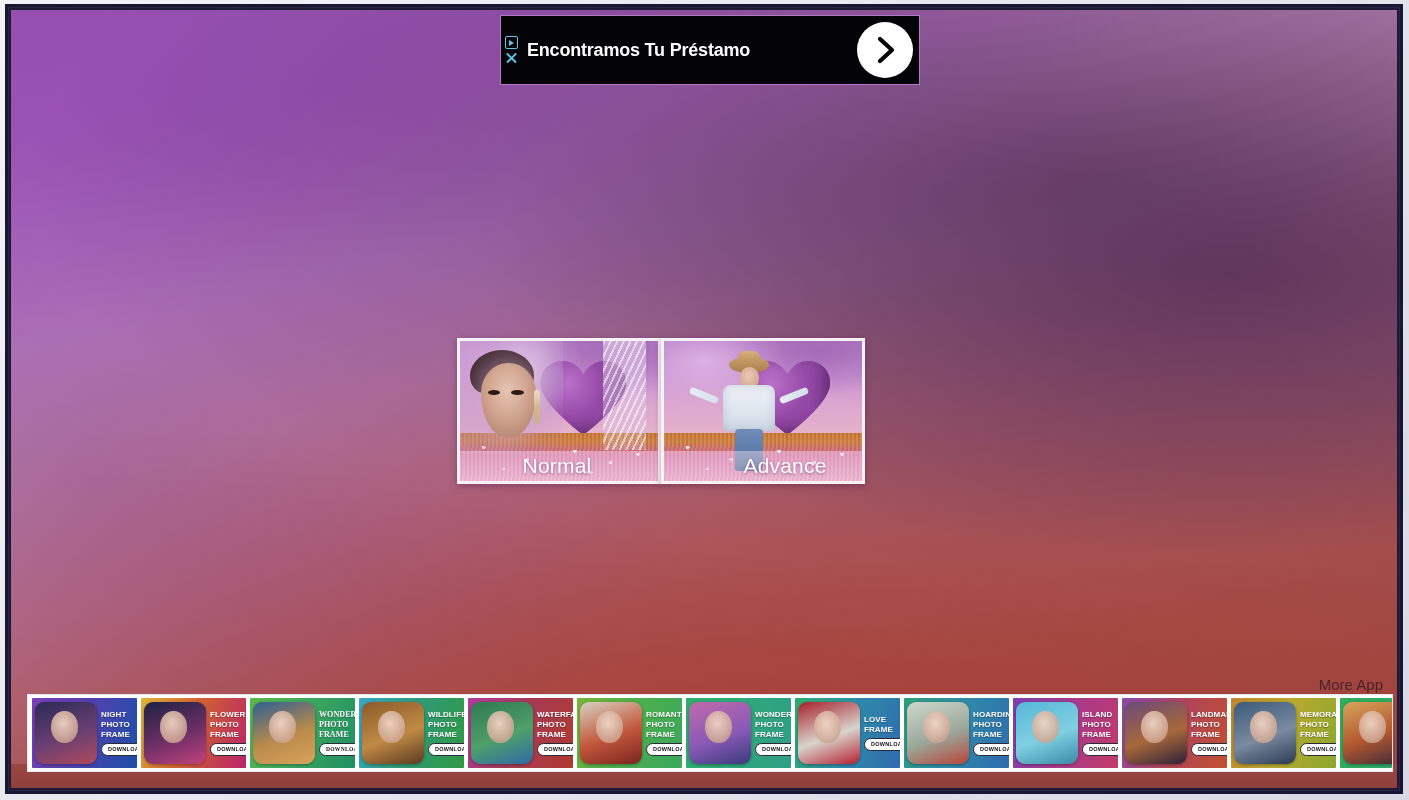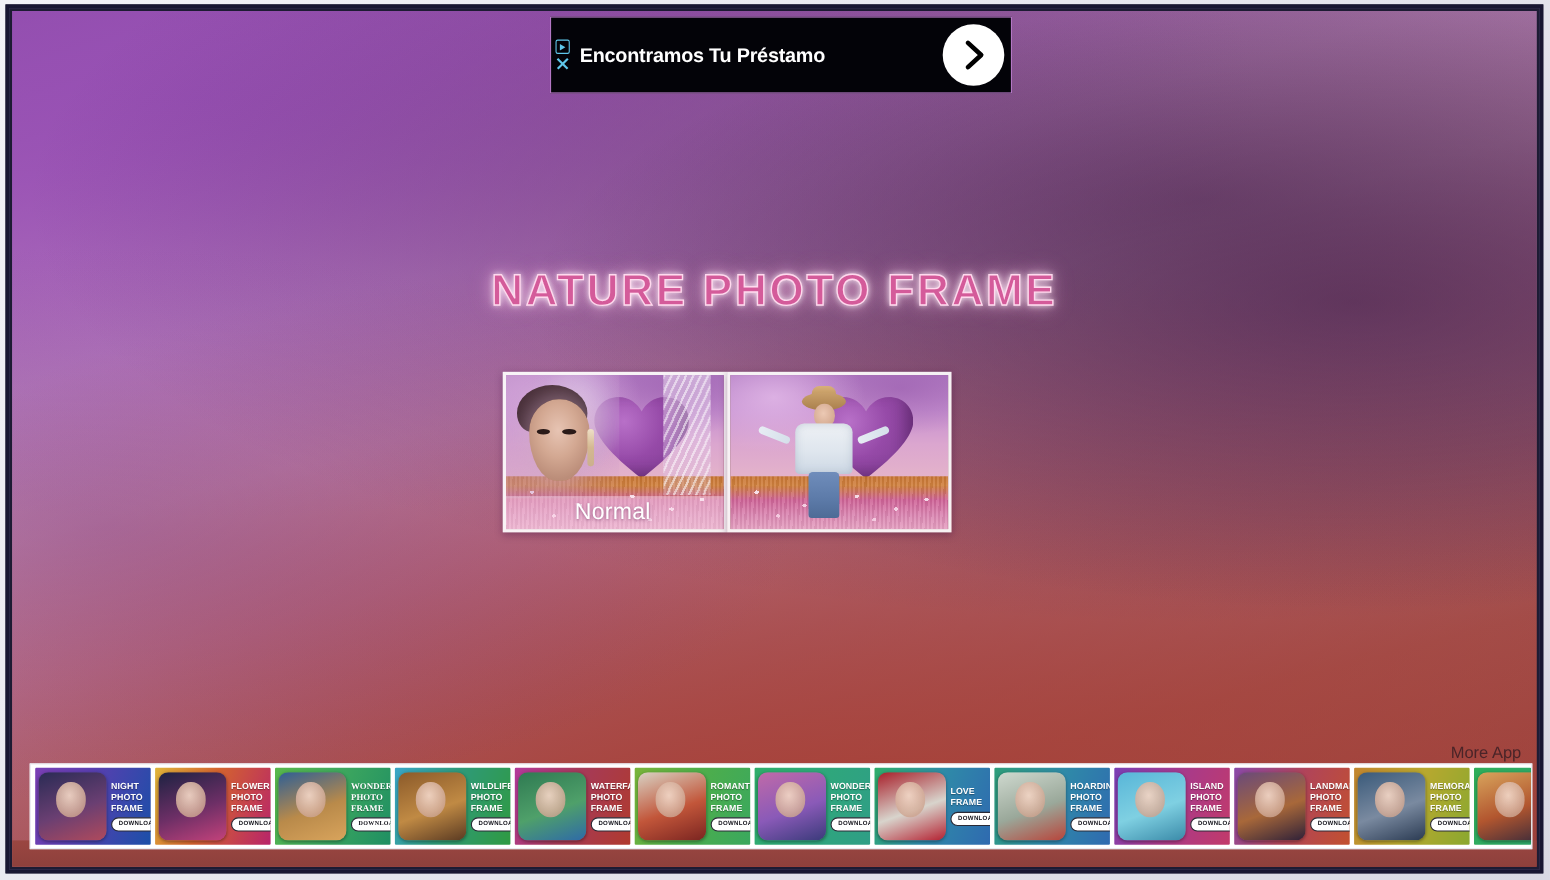--- a/index.html
+++ b/index.html
@@ -420,21 +420,20 @@
           <div id="ad-close-icon"></div>
         </div>
         <div id="ad-headline">Encontramos Tu Préstamo</div>
         <div id="ad-cta-button">
           <svg width="34" height="34" viewBox="0 0 34 34" aria-hidden="true">
             <path d="M12 6 L24 17 L12 28" fill="none" stroke="#000000" stroke-width="4.2" stroke-linecap="round" stroke-linejoin="round"></path>
           </svg>
         </div>
       </div>
 
-      <div id="app-title">NATURE PHOTO FRAME</div>
 
       <div id="mode-cards">
 
         <div class="mode-card" id="card-normal">
           <div class="card-art">
             <div class="sky"></div>
             <div class="tree">
               <div class="canopy"></div>
                 <div class="trunk"></div>
             </div>
@@ -465,20 +464,23 @@
             <div class="person-hat">
               <div class="arm-l"></div>
               <div class="arm-r"></div>
               <div class="hat-top"></div>
               <div class="hat"></div>
               <div class="head"></div>
               <div class="jacket"></div>
               <div class="jeans"></div>
             </div>
           </div>
+          <div class="card-label-bar">
+            <span class="card-label">Advance</span>
+          </div>
         </div>
 
       </div>
 
       <div id="more-app-label">More App</div>
 
       <div id="ad-strip">
           <div class="ad-tile" style="background: linear-gradient(110deg, rgb(123, 63, 181) 0%, rgb(90, 63, 176) 40%, rgb(27, 79, 168) 100%);">
             <div class="ad-thumb">
               <div class="th-bg" style="background: linear-gradient(160deg, rgb(42, 43, 85), rgb(106, 63, 114) 55%, rgb(176, 74, 92));"></div>

